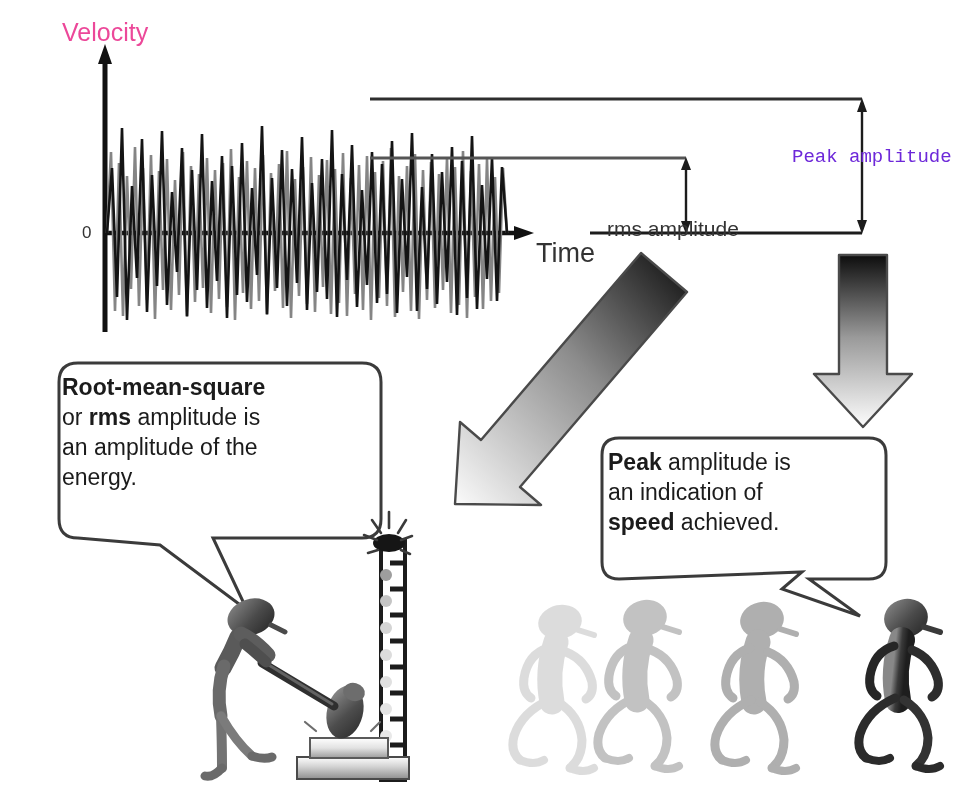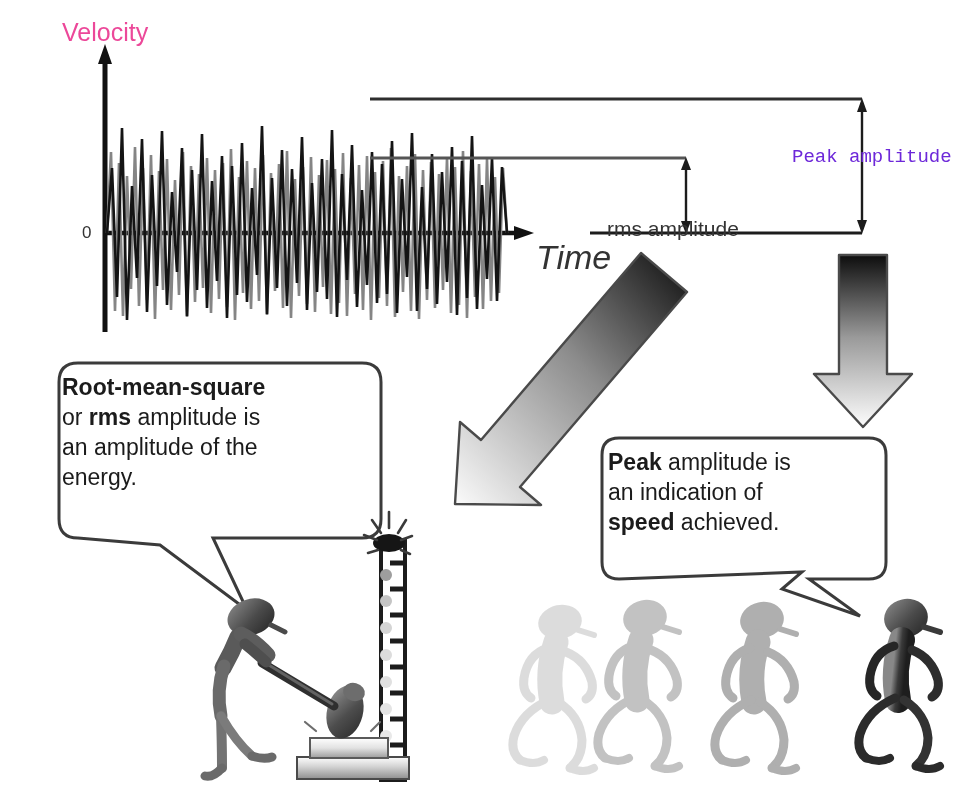--- a/index.html
+++ b/index.html
@@ -21,21 +21,21 @@
   
   .lbl {
     position: absolute;
     font-family: "Liberation Sans", sans-serif;
     color: #2b2b2b;
     white-space: nowrap;
     line-height: 1;
   }
   #velocity-label { left: 62px; top: 20px; font-size: 25px; color: #ec4899; }
   #zero-label     { left: 82px; top: 224px; font-size: 17px; color: #333; }
-  #time-label     { left: 536px; top: 240px; font-size: 34px; color: #333; font-style: italic; }
+  #time-label     { left: 536px; top: 240px; font-size: 27px; color: #333; }
   #rms-amp-label  { left: 607px; top: 178px; font-size: 21px; color: #333; margin-top: 40px; }
   #peak-amp-label { left: 792px; top: 148px; font-size: 19px; color: #6d28d9; font-family: Liberation Mono, monospace; }
 
   
   .bubble-text {
     position: absolute;
     text-align: left;
     font-size: 23px;
     line-height: 1.30;
     color: #1b1b1b;

